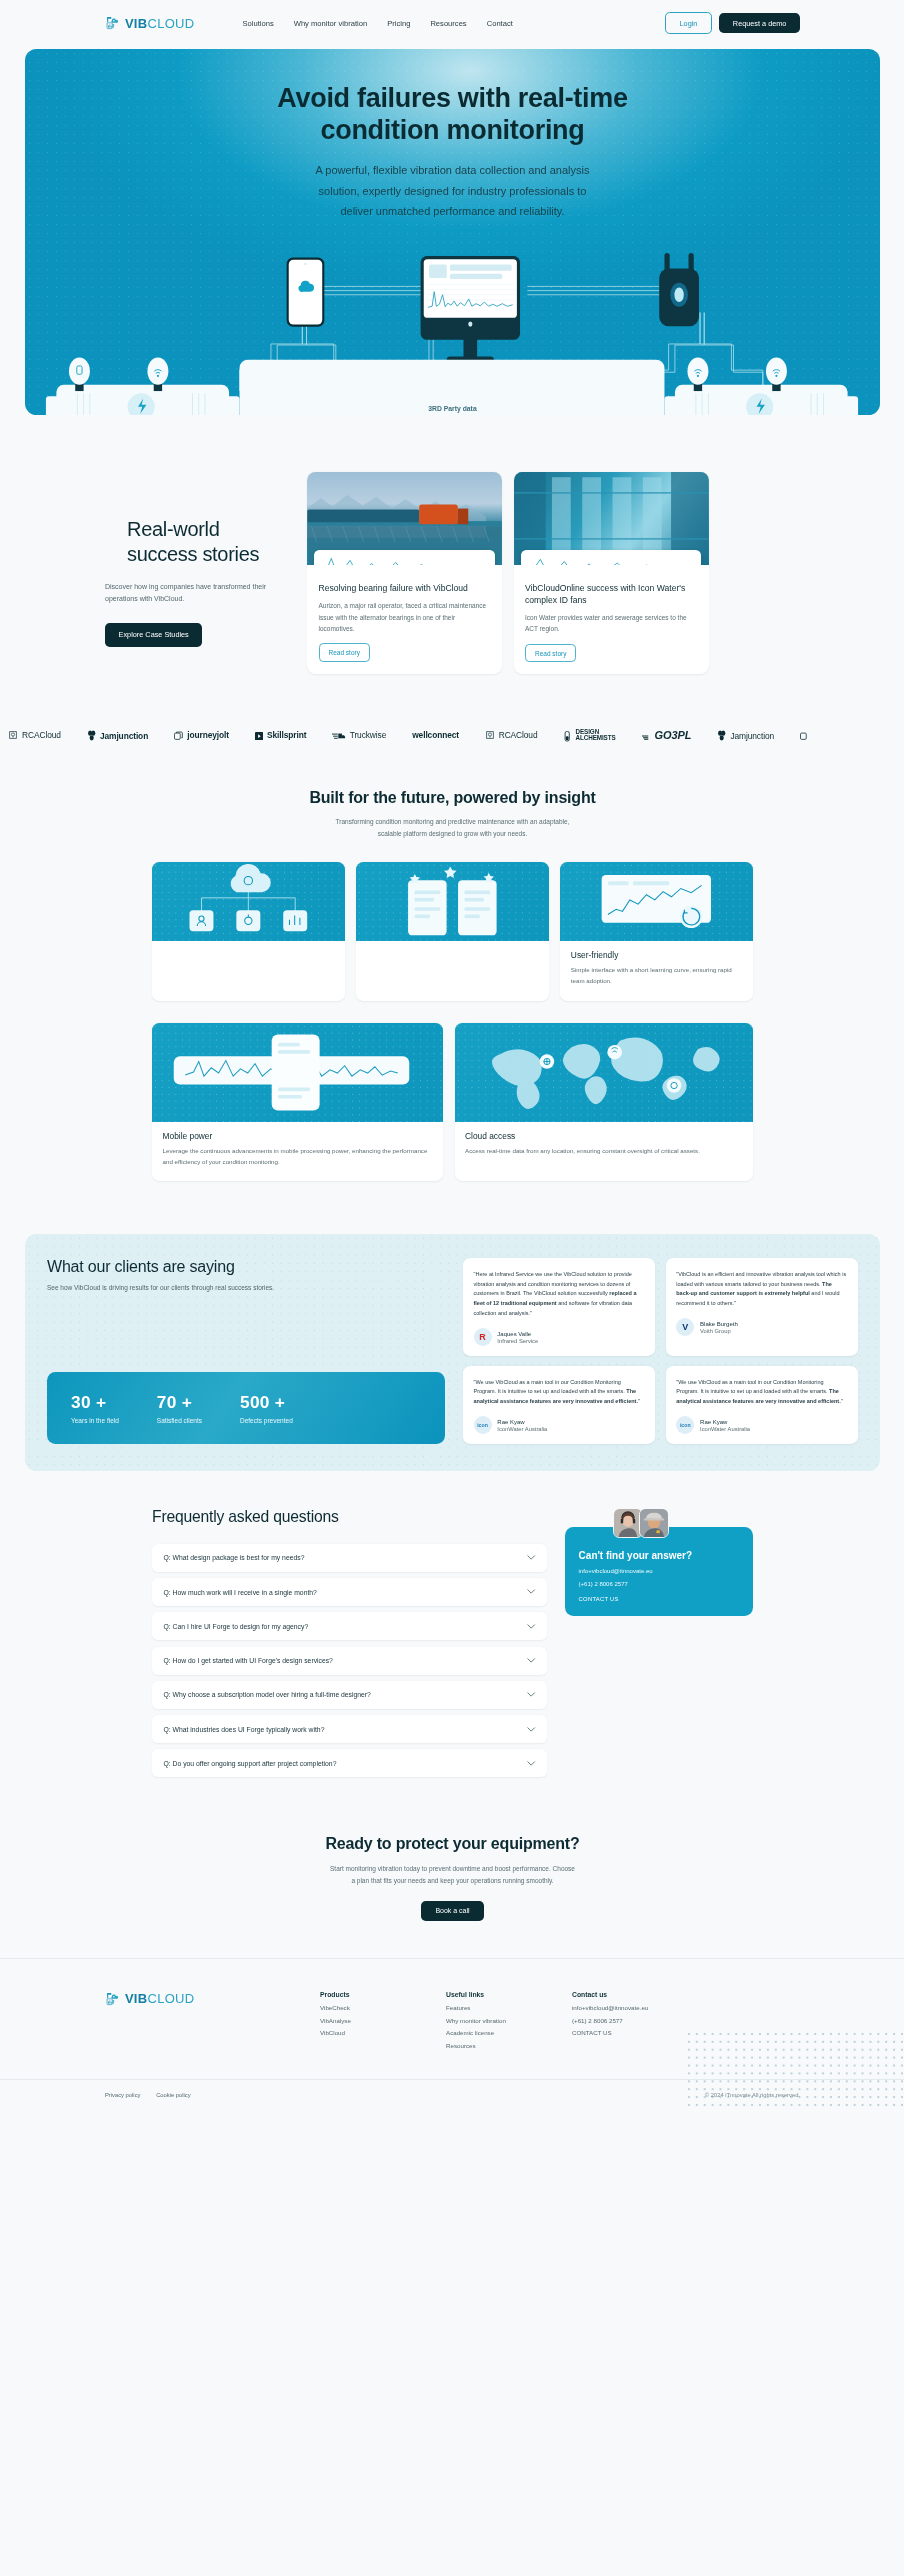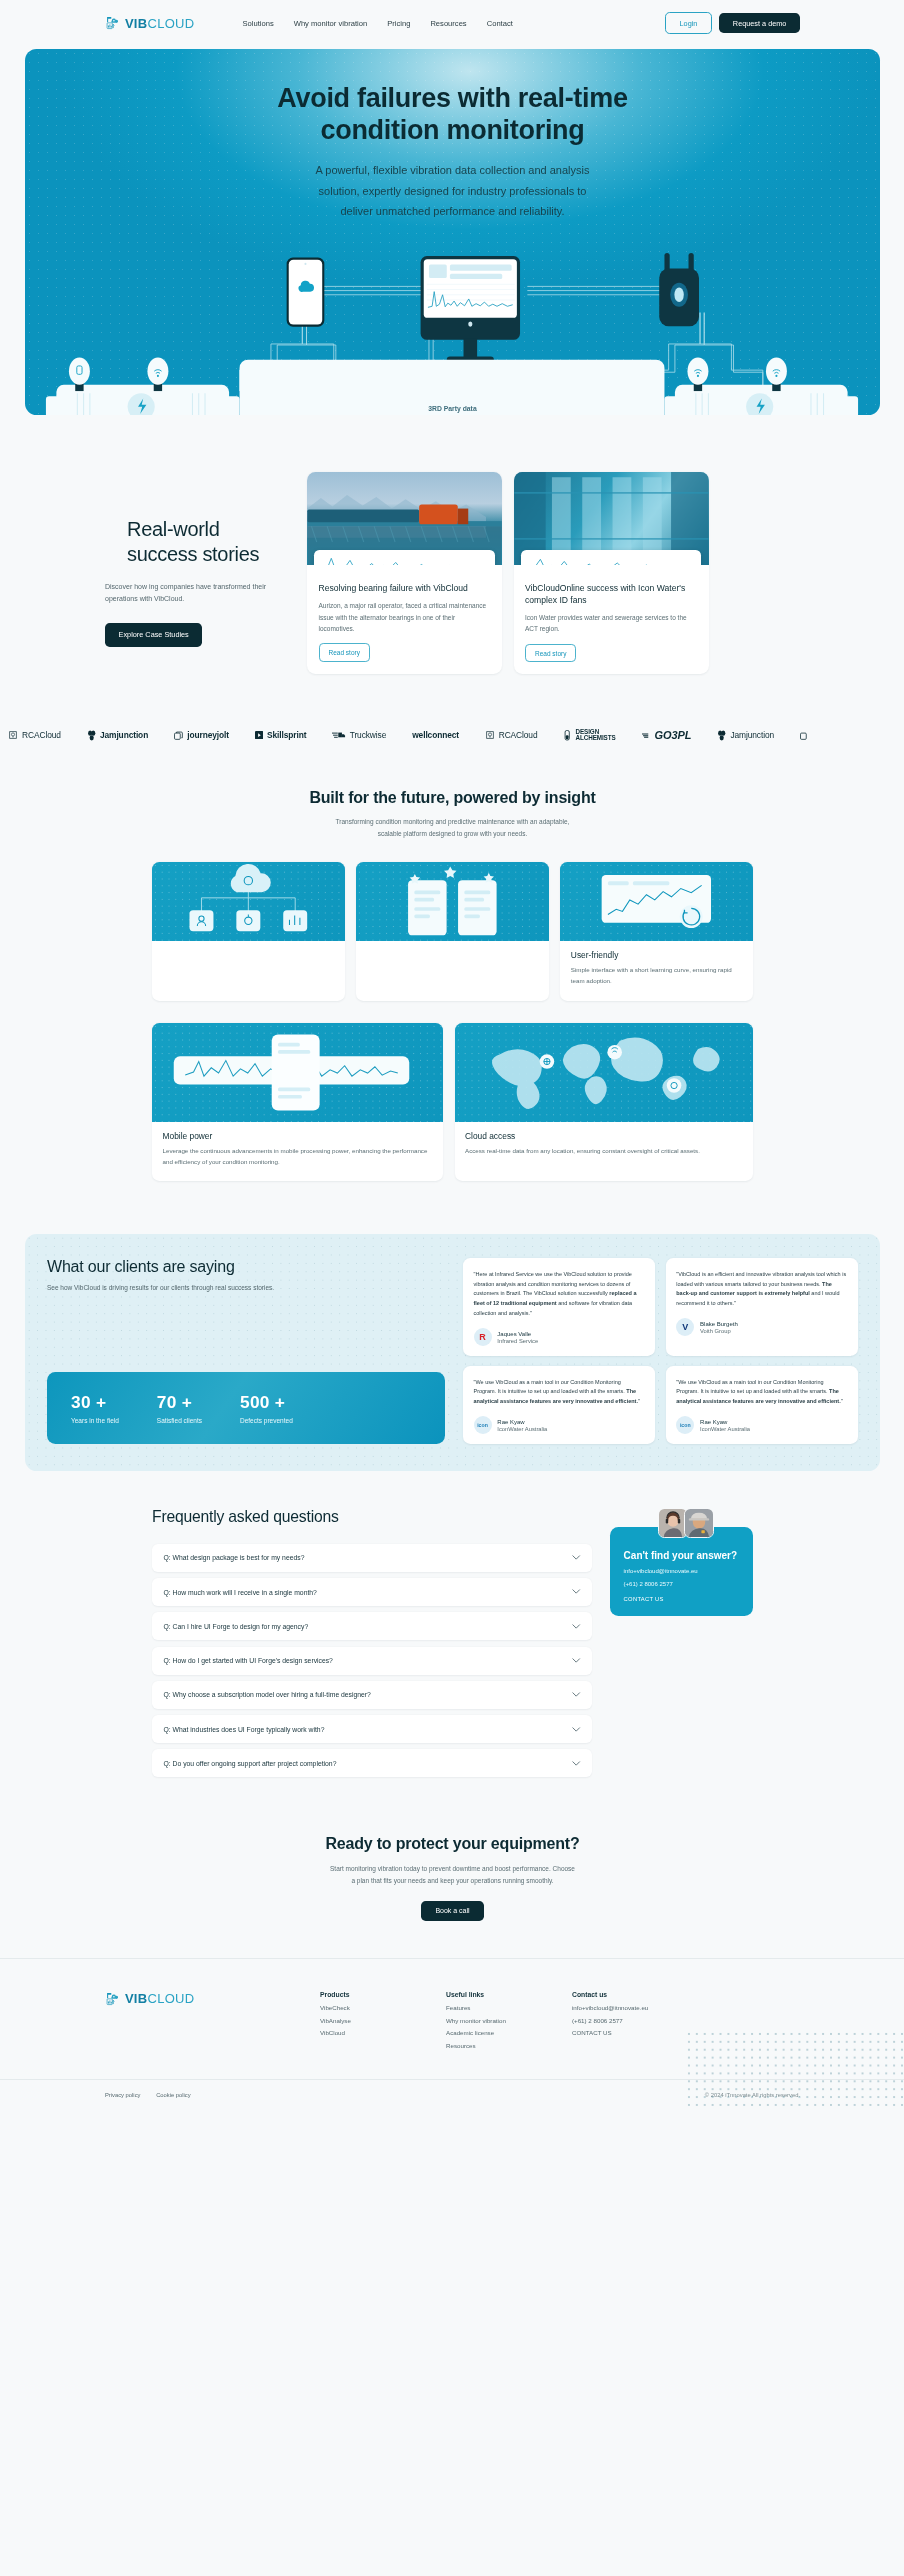--- a/index.html
+++ b/index.html
@@ -90,21 +90,21 @@
     margin-top: 9.4px; border: 0.5px solid #4cb3cd; color: #1595ba; background: #fff;
     font-size: 6.5px; padding: 4.7px 9px; border-radius: 4.2px; cursor: pointer;
     font-family: inherit;
   }
 
   
   .logos {
     display: flex; align-items: center; gap: 26px; padding: 18px 0 18px 8.4px;
     white-space: nowrap; overflow: hidden;
   }
-  .logo { display: flex; align-items: center; gap: 3.7px; color: #0d2b33; font-size: 8.4px; }
+  .logo { display: flex; align-items: flex-end; gap: 3.7px; color: #0d2b33; font-size: 8.4px; }
   .logo .nm { font-weight: 700; letter-spacing: -0.1px; }
   .logo .nm.thin { font-weight: 400; }
   .logo svg { flex: none; }
 
   
   .features { padding: 29px 152px 21px 152px; }
   .features h2 { text-align: center; font-size: 16px; font-weight: 700; letter-spacing: -0.2px; }
   .features .sub {
     text-align: center; margin: 9.4px auto 0; max-width: 246px;
     font-size: 6.5px; line-height: 1.8; color: #5b6e74;
@@ -181,21 +181,21 @@
   .faq-left { flex: 1; }
   .faq-left h2 { font-size: 15.7px; font-weight: 400; letter-spacing: -0.2px; }
   .faq-list { margin-top: 18px; display: flex; flex-direction: column; gap: 6.3px; }
   .faq-item {
     background: #fff; border-radius: 5.8px; padding: 10.5px 11.5px;
     display: flex; align-items: center; box-shadow: 0 0.5px 1.6px rgba(10,40,50,.06);
     cursor: pointer;
   }
   .faq-item span { font-size: 6.8px; color: #17333b; }
   .faq-item .chev { margin-left: auto; color: #4a6068; }
-  .faq-right { width: 143px; position: relative; padding-top: 19px; }
+  .faq-right { width: 188px; position: relative; padding-top: 19px; }
   .faq-cta {
     background: #10a0c5; border-radius: 8.4px; padding: 23px 13.6px 13.6px 13.6px;
     position: relative; overflow: hidden;
   }
   .faq-cta::after {
     content: ""; position: absolute; inset: 0;
     background-image: radial-gradient(rgba(255,255,255,.3) 0.5px, transparent 0.5px);
     background-size: 7.3px 7.3px;
   }
   .faq-cta > * { position: relative; z-index: 2; }

